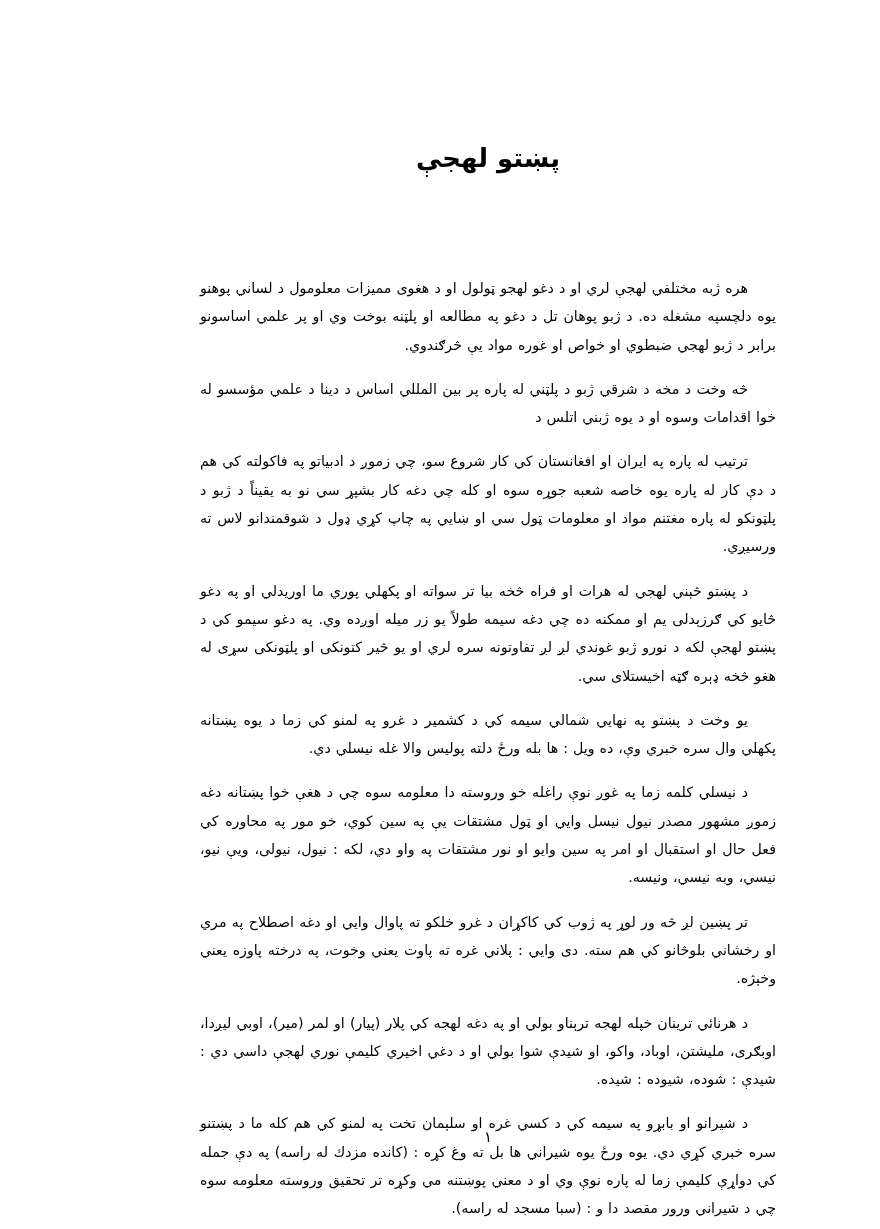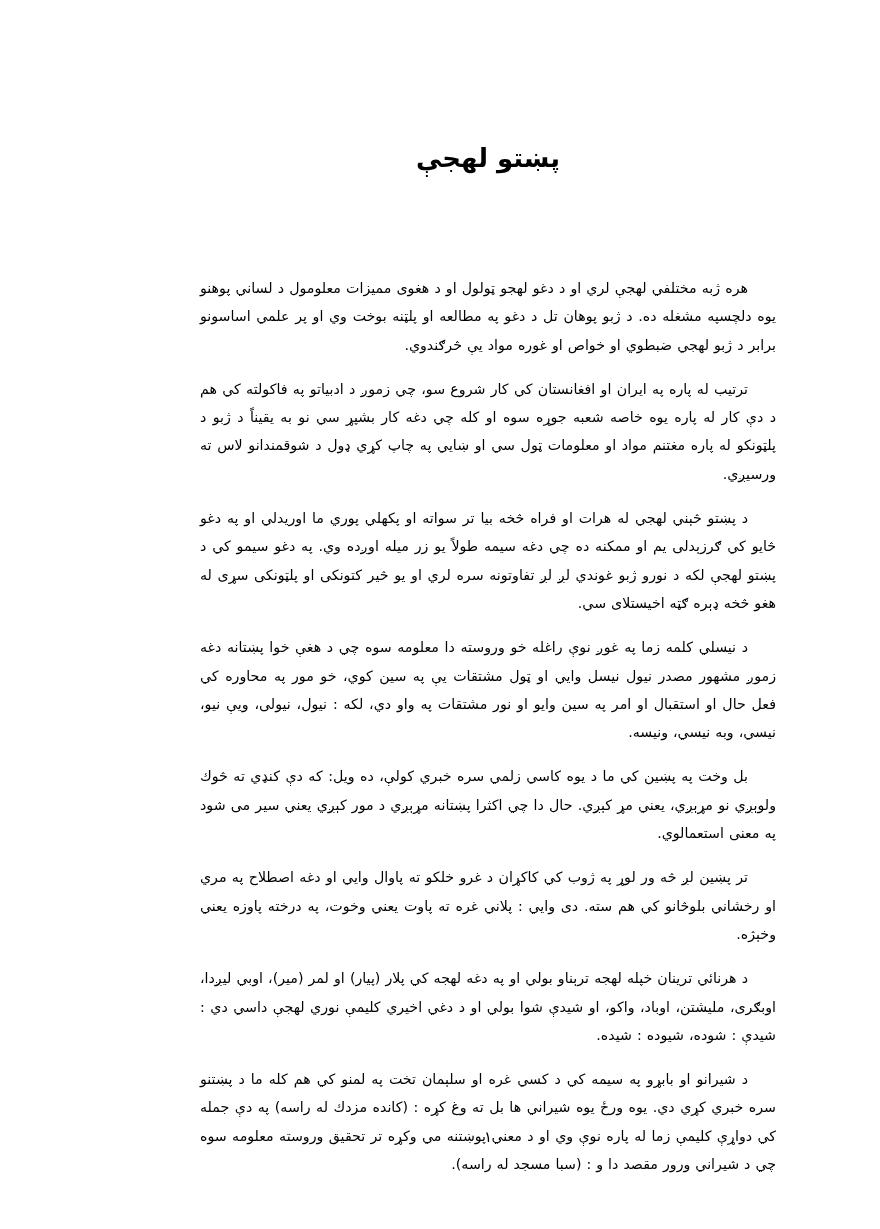--- a/index.html
+++ b/index.html
@@ -68,24 +68,25 @@
 </style>
 </head>
 <body>
 
 <div class="page">
 
   <h1 class="page-title">پښتو لهجې</h1>
 
   <div class="body-block">
     <p class="para">هره ژبه مختلفي  لهجې لري او د دغو لهجو ټولول او د هغوی ممیزات معلومول د لساني پوهنو یوه دلچسپه مشغله ده. د ژبو پوهان تل د دغو په مطالعه او پلټنه بوخت وي او پر علمي اساسونو برابر د ژبو    لهجي ضبطوي او خواص او غوره مواد یې څرګندوي.</p>
+    <p class="para">څه وخت د مخه د شرقي ژبو د پلټني له پاره پر بین المللي اساس د دینا د علمي مؤسسو له خوا اقدامات وسوه او د یوه ژبني اتلس د</p>
     <p class="para">ترتیب له پاره په ایران او افغانستان کي کار شروع سو، چي زموږ د ادبیاتو په فاکولته کي هم د دې کار له پاره یوه خاصه شعبه جوړه سوه او کله چي دغه کار بشپړ سي نو به یقیناً د ژبو د پلټونکو له پاره مغتنم مواد او معلومات ټول سي او ښایي په چاپ کړي ډول د شوقمندانو لاس ته ورسیږي.</p>
     <p class="para">د پښتو څېني  لهجي له هرات او فراه څخه بیا تر سواته او پکهلي پوري ما اوریدلي او په دغو څایو کي ګرزېدلی یم او ممکنه ده چي دغه سیمه طولاً یو زر میله اوږده وي. په دغو سیمو کي د پښتو  لهجې لکه د نورو ژبو غوندي لږ لږ تفاوتونه سره لري او یو څیر کتونکی او پلټونکی سړی له هغو څخه ډېره ګټه اخیستلای سي.</p>
+    <p class="para">یو وخت د پښتو په نهایي شمالي سیمه کي د کشمیر د غرو په لمنو کي زما د یوه پښتانه پکهلي وال سره خبري وې، ده ویل : ها بله ورځ دلته پولیس والا غله نیسلي دي.</p>
     <p class="para">د نیسلي کلمه زما په غوږ نوې راغله خو وروسته دا معلومه سوه چي د هغې خوا پښتانه دغه زموږ مشهور مصدر نیول نیسل وایي او ټول مشتقات یې په سین کوي، خو مور په محاوره کي فعل حال او استقبال او امر په سین وایو او نور مشتقات په واو دي، لکه : نیول، نیولی، ویې نیو، نیسي، وبه نیسي، ونیسه.</p>
-    <p class="para">بل وخت په پښین کي ما د یوه کاسي زلمي سره خبري کولې، ده ویل: که دې کنډي ته څوك ولوېږي نو مړېږي، یعني مړ کېږي. حال دا چي اکثرا پښتانه مړېږي د مور کېږي یعني سیر می شود په معنی استعمالوي.</p>
     <p class="para">تر پښین لږ څه ور لوړ په ژوب کي کاکړان د غرو خلکو ته پاوال وایي او دغه اصطلاح په مري او رخشاني بلوڅانو کي هم سته. دی وایي : پلاني غره ته پاوت یعني وخوت، په درخته پاوزه یعني وخېژه.</p>
     <p class="para">د هرنائي ترینان خپله  لهجه ترېناو بولي او په دغه  لهجه کي پلار (پیار) او لمر (میر)، اوبي لیږدا، اوبګری، ملیشتن، اوباد، واکو، او شیدې شوا بولي او د دغي اخیري کلیمې نوري    لهجې داسي دي : شیدې : شوده، شیوده : شیده.</p>
     <p class="para">د شیرانو او بابړو په سیمه کي د کسي غره او سلېمان تخت په لمنو کي هم کله ما د پښتنو سره خبري کړي دي. یوه ورځ یوه شیراني ها بل ته وغ کړه : (کانده مزدك له راسه) په دې جمله کي دواړې کلیمې زما له پاره نوې وي او د معني پوښتنه مي وکړه تر تحقیق وروسته معلومه سوه چي د شیراني ورور مقصد دا و : (سبا مسجد له راسه).</p>
   </div>
 
   <div class="page-number">١</div>
 
 </div>
 
 </body></html>

